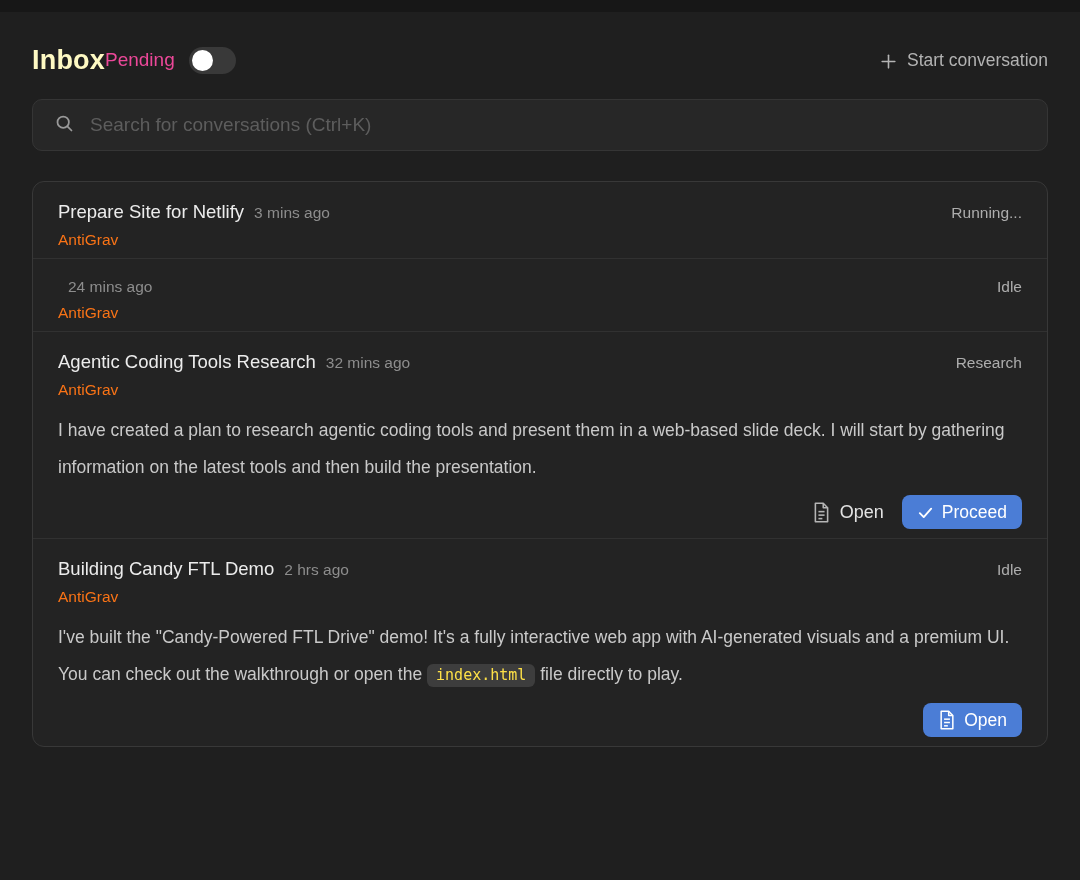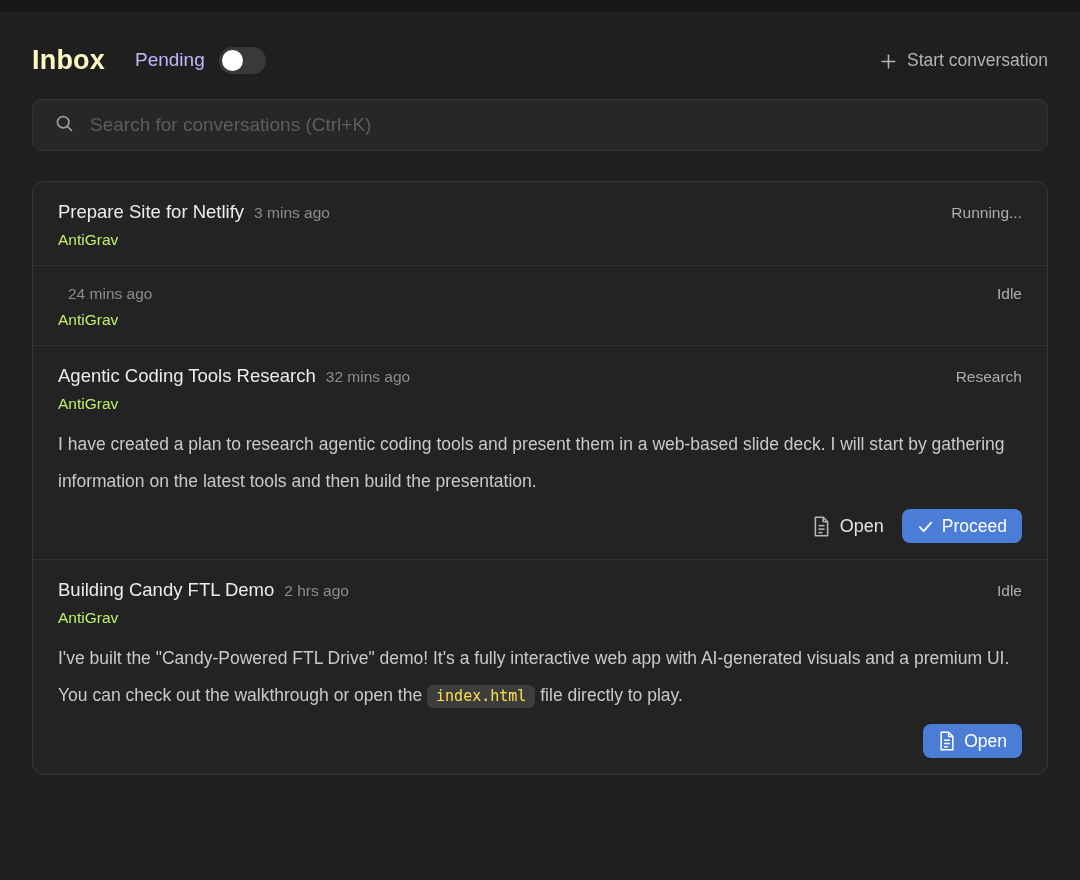--- a/index.html
+++ b/index.html
@@ -11,21 +11,21 @@
     overflow:hidden;
   }
   .top-strip { height:12px; background:#171717; }
 
   
   .header {
     display:flex; align-items:center;
     padding:0 32px; margin-top:26px; height:44px;
   }
   .page-title { font-size:27px; font-weight:700; color:#fef9c3; letter-spacing:.2px; }
-  .pending-label { margin-left:30px; font-size:19px; color:#c4b5fd; }
+  .pending-label { font-size:19px; color:#ec4899; }
   .toggle {
     margin-left:14px; width:47px; height:27px; border-radius:14px;
     background:#393939; position:relative; cursor:pointer; flex:0 0 auto;
   }
   .toggle .knob {
     position:absolute; left:3px; top:3px; width:21px; height:21px;
     border-radius:50%; background:#ffffff;
   }
   .start-conversation {
     margin-left:auto; display:flex; align-items:flex-end; gap:9px;
@@ -45,27 +45,27 @@
     flex:1; background:transparent; border:none; outline:none;
     font-size:19px; color:#cccccc; font-family:inherit;
   }
   .search-input::placeholder { color:#5d5d5d; }
 
   
   .conversation-list {
     margin:30px 32px 0; border:1px solid #383838; border-radius:12px;
     background:#232323; overflow:hidden;
   }
-  .conversation-row { padding:19px 25px 16px; border-bottom:1px solid #313131; cursor:pointer; }
+  .conversation-row { padding:19px 25px 9px; border-bottom:1px solid #313131; cursor:pointer; }
   .conversation-row:last-child { border-bottom:none; }
   .row-head { display:flex; align-items:baseline; }
   .conv-title { font-size:18.5px; color:#ececec; }
   .conv-time { margin-left:10px; font-size:15.5px; color:#8d8d8d; }
   .conv-status { margin-left:auto; font-size:15.5px; color:#adadad; }
-  .conv-agent { margin-top:8px; font-size:15.5px; color:#bef264; }
+  .conv-agent { margin-top:8px; font-size:15.5px; color:#f97316; }
   .conv-message {
     margin-top:13px; font-size:17.5px; line-height:37px; color:#c9c9c9;
     max-width:975px;
   }
   .code-chip {
     background:#3d3d3d; border-radius:6px; padding:2px 9px 3px;
     font-family:"DejaVu Sans Mono", monospace; font-size:15px; color:#fde047;
     white-space:nowrap;
   }
   .row-actions {

